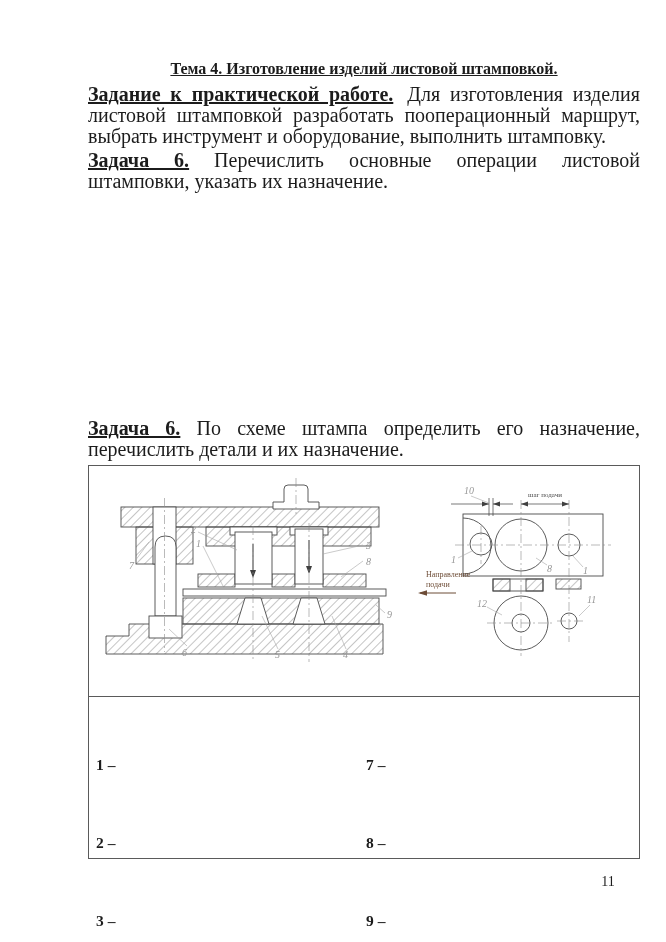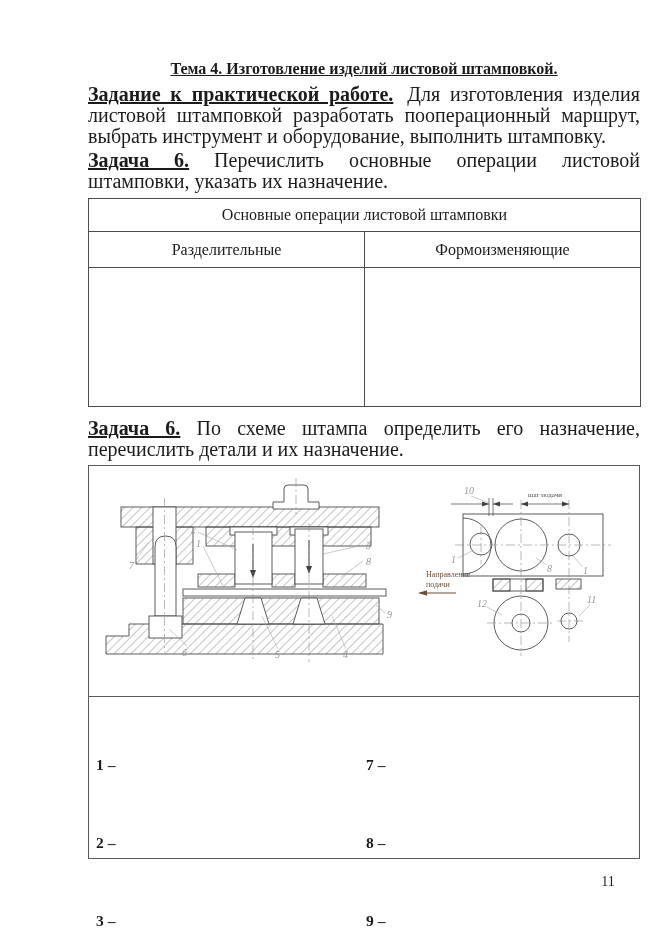--- a/index.html
+++ b/index.html
@@ -65,35 +65,20 @@
   <div class="blk title">Тема 4. Изготовление изделий листовой штамповкой.</div>
 
   <div class="blk para p1">
     <span class="lead">Задание к практической работе.</span><span class="lead-gap"></span><span>Для изготовления изделия листовой штамповкой разработать пооперационный маршрут, выбрать инструмент и оборудование, выполнить штамповку.</span>
   </div>
 
   <div class="blk para p2">
     <span class="lead">Задача 6.</span> <span>Перечислить основные операции листовой штамповки, указать их назначение.</span>
   </div>
 
-  <table class="ops">
-    <tbody>
-        <tr>
-      <td class="t-head" colspan="2">Основные операции листовой штамповки</td>
-    </tr>
-    <tr>
-      <td class="t-col">Разделительные</td>
-      <td class="t-col">Формоизменяющие</td>
-    </tr>
-    <tr>
-      <td class="t-blank"></td>
-      <td class="t-blank"></td>
-    </tr>
-  </tbody>
-    </table>
 
   <div class="blk para p3">
     <span class="lead">Задача 6.</span> <span>По схеме штампа определить его назначение, перечислить детали и их назначение.</span>
   </div>
 
   <div class="figure-box">
     <svg width="550" height="230" viewBox="0 0 550 230" fill="none" stroke-linecap="butt">
       <defs>
         <pattern id="hx" width="6" height="6" patternUnits="userSpaceOnUse" patternTransform="rotate(45)">
           <line x1="0" y1="0" x2="0" y2="6" stroke="#6e6e6e" stroke-width="0.8"></line>

